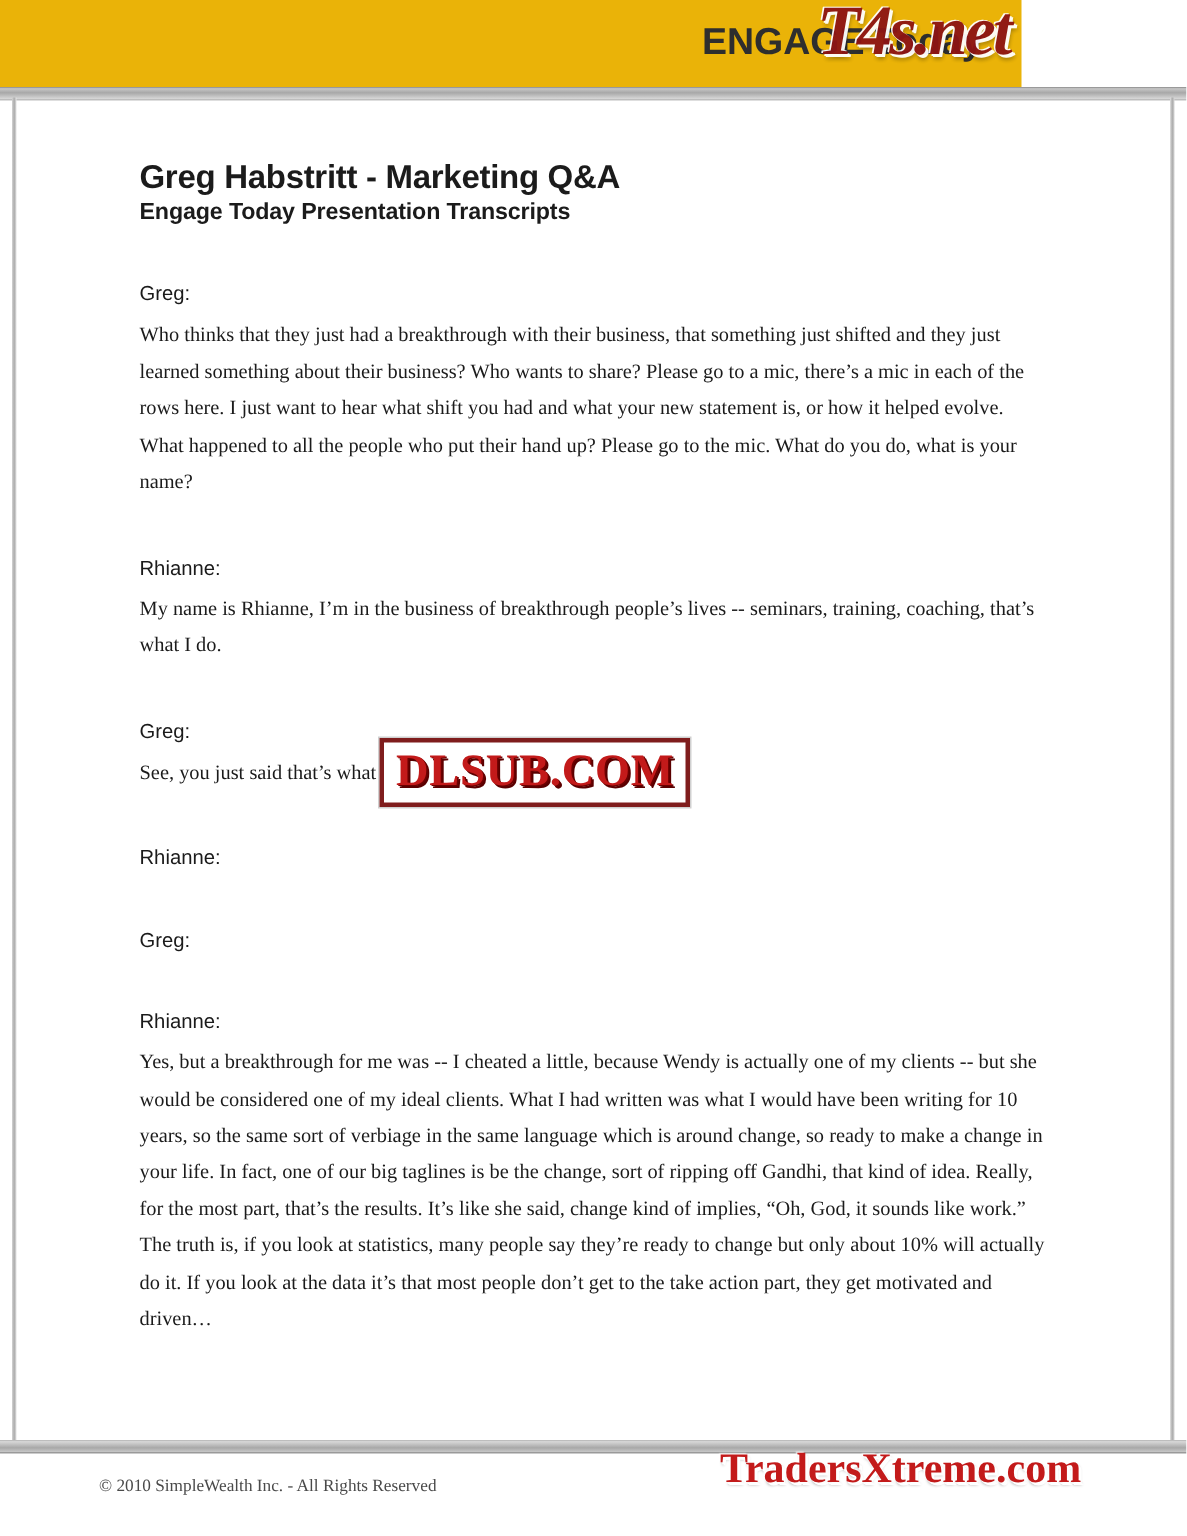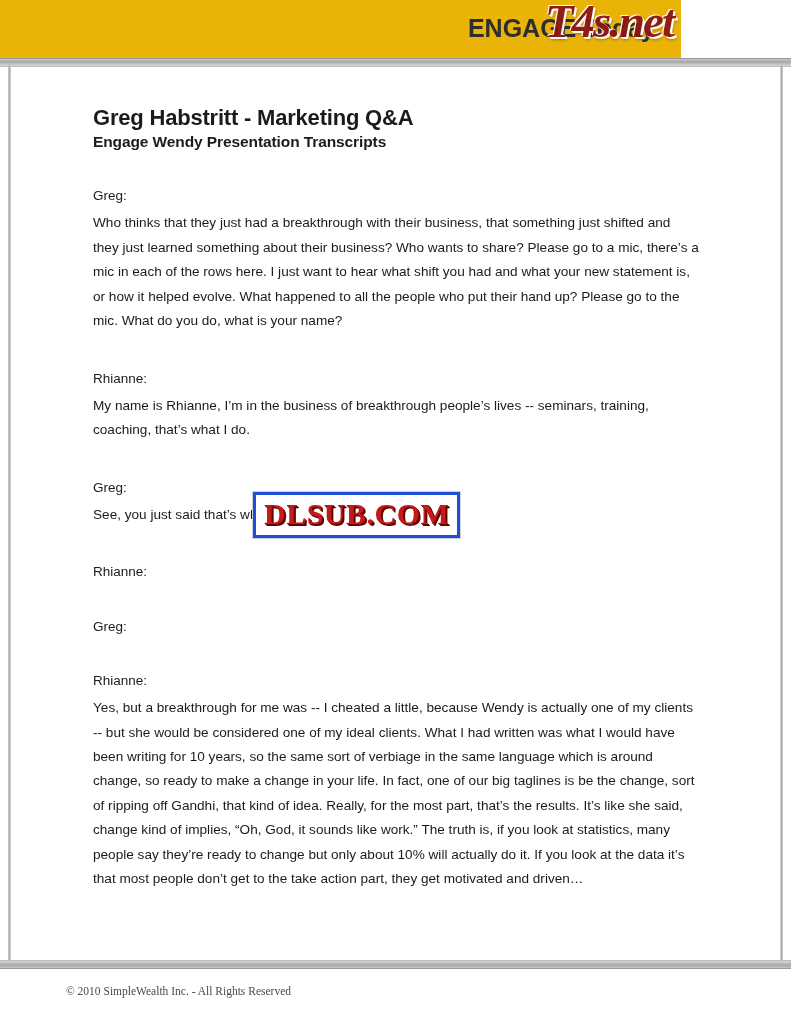--- a/index.html
+++ b/index.html
@@ -115,20 +115,21 @@
     color: #1b1b1b;
     margin: 0 0 6px 0;
     line-height: 1.35;
   }
   .para {
     font-size: 13.6px;
     color: #1b1b1b;
     line-height: 1.80;
     margin: 0 0 24px 0;
     text-align: left;
+    font-family: Liberation Serif, serif;
   }
   .block { margin-bottom: 0; margin-top: 36px; }
 
   
   .wm-t4s {
     position: absolute;
     right: 8px;
     top: -6px;
     font-family: "Liberation Serif", serif;
     font-size: 47px;
@@ -142,21 +143,21 @@
       -1px -1px 0 #ffffff,
       2px 3px 3px rgba(0,0,0,0.35);
     white-space: nowrap;
     opacity: 0.95;
   }
   .wm-dlsub {
     position: absolute;
     left: 253px;
     top: 492px;
     background: #ffffff;
-    border: 3px solid #1d4ed8;
+    border: 3px solid #7f1d1d;
     box-shadow: 0 0 0 1px #d0d0d0;
     padding: 2px 8px 4px 8px;
     font-family: "Liberation Serif", serif;
     font-size: 30px;
     font-weight: bold;
     color: #c31a1a;
     letter-spacing: 0.5px;
     text-shadow:
       1px 1px 0 #6d0000,
       2px 2px 0 #5a0000,
@@ -189,21 +190,21 @@
     <div class="header-title">ENGAGE Today</div>
     <div class="wm-t4s">T4s.net</div>
   </div>
   <div class="header-rule"></div>
 
   <div class="rail-left"></div>
   <div class="rail-right"></div>
 
   <div class="doc">
     <h1 class="doc-title">Greg Habstritt - Marketing Q&amp;A</h1>
-    <h2 class="doc-subtitle">Engage Wendy Presentation Transcripts</h2>
+    <h2 class="doc-subtitle">Engage Today Presentation Transcripts</h2>
 
     <div class="block">
       <p class="speaker">Greg:</p>
       <p class="para">Who thinks that they just had a breakthrough with their business, that something just shifted and they just learned something about their business? Who wants to share? Please go to a mic, there’s a mic in each of the rows here. I just want to hear what shift you had and what your new statement is, or how it helped evolve. What happened to all the people who put their hand up? Please go to the mic. What do you do, what is your name?</p>
     </div>
 
     <div class="block">
       <p class="speaker">Rhianne:</p>
       <p class="para">My name is Rhianne, I’m in the business of breakthrough people’s lives -- seminars, training, coaching, that’s what I do.</p>
     </div>
@@ -224,14 +225,15 @@
     <div class="block">
       <p class="speaker">Rhianne:</p>
       <p class="para">Yes, but a breakthrough for me was -- I cheated a little, because Wendy is actually one of my clients -- but she would be considered one of my ideal clients. What I had written was what I would have been writing for 10 years, so the same sort of verbiage in the same language which is around change, so ready to make a change in your life. In fact, one of our big taglines is be the change, sort of ripping off Gandhi, that kind of idea. Really, for the most part, that’s the results. It’s like she said, change kind of implies, “Oh, God, it sounds like work.” The truth is, if you look at statistics, many people say they’re ready to change but only about 10% will actually do it. If you look at the data it’s that most people don’t get to the take action part, they get motivated and driven…</p>
     </div>
   </div>
 
   <div class="wm-dlsub">DLSUB.COM</div>
 
   <div class="footer-rule"></div>
   <div class="footer-copy">© 2010 SimpleWealth Inc. - All Rights Reserved</div>
+  <div class="wm-txtreme">TradersXtreme.com</div>
 
 </div>
 
 </body></html>

